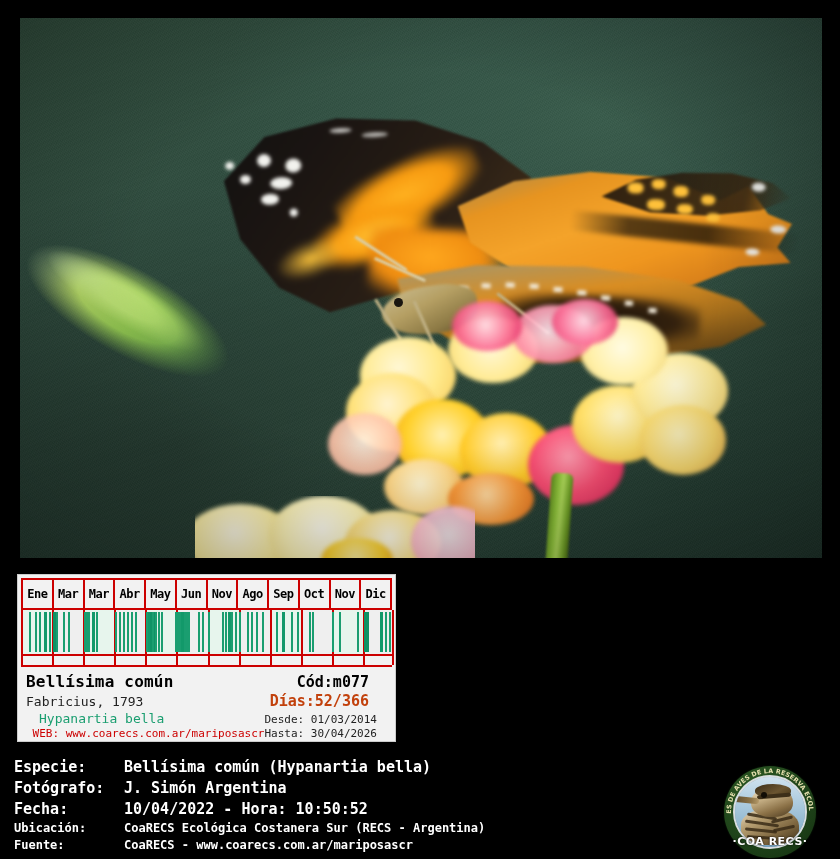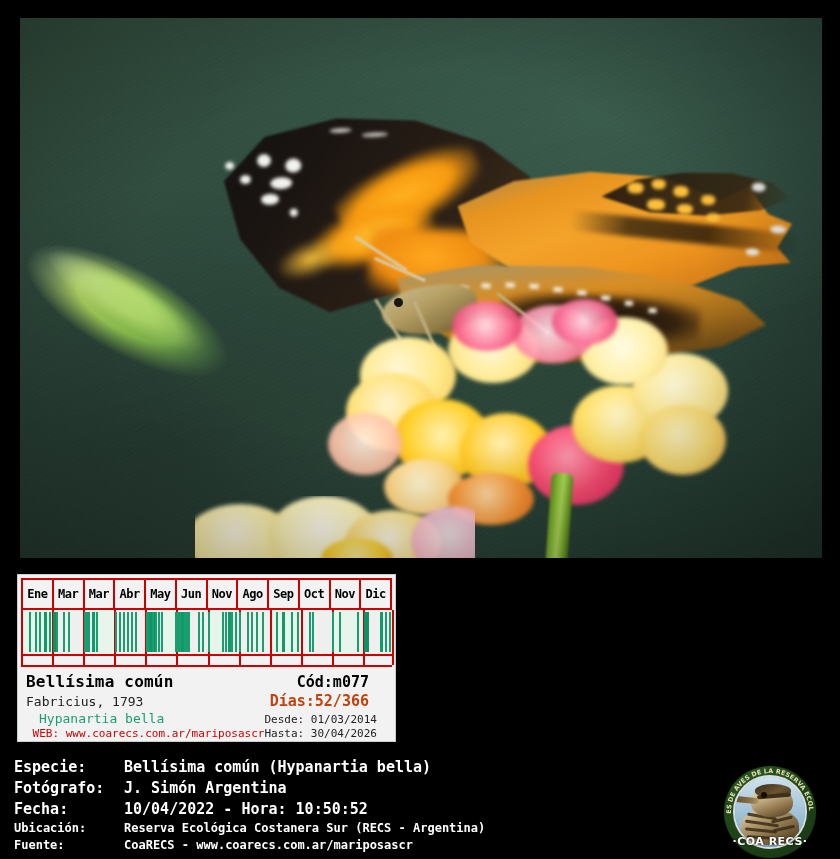--- a/index.html
+++ b/index.html
@@ -442,21 +442,21 @@
     <div class="drow big">
       <span class="dlabel">Fotógrafo:</span>
       <span class="dvalue">J. Simón Argentina</span>
     </div>
     <div class="drow big">
       <span class="dlabel">Fecha:</span>
       <span class="dvalue">10/04/2022 - Hora: 10:50:52</span>
     </div>
     <div class="drow sm">
       <span class="dlabel">Ubicación:</span>
-      <span class="dvalue">Reserva Ecológica Costanera Sur (RECS - Argentina)</span>
+      <span class="dvalue">CoaRECS Ecológica Costanera Sur (RECS - Argentina)</span>
     </div>
     <div class="drow sm">
       <span class="dlabel">Fuente:</span>
       <span class="dvalue">CoaRECS - www.coarecs.com.ar/mariposascr</span>
     </div>
   </div>
 
 <div id="logo">
   <div class="ring"></div>
   <div class="ring-in">

